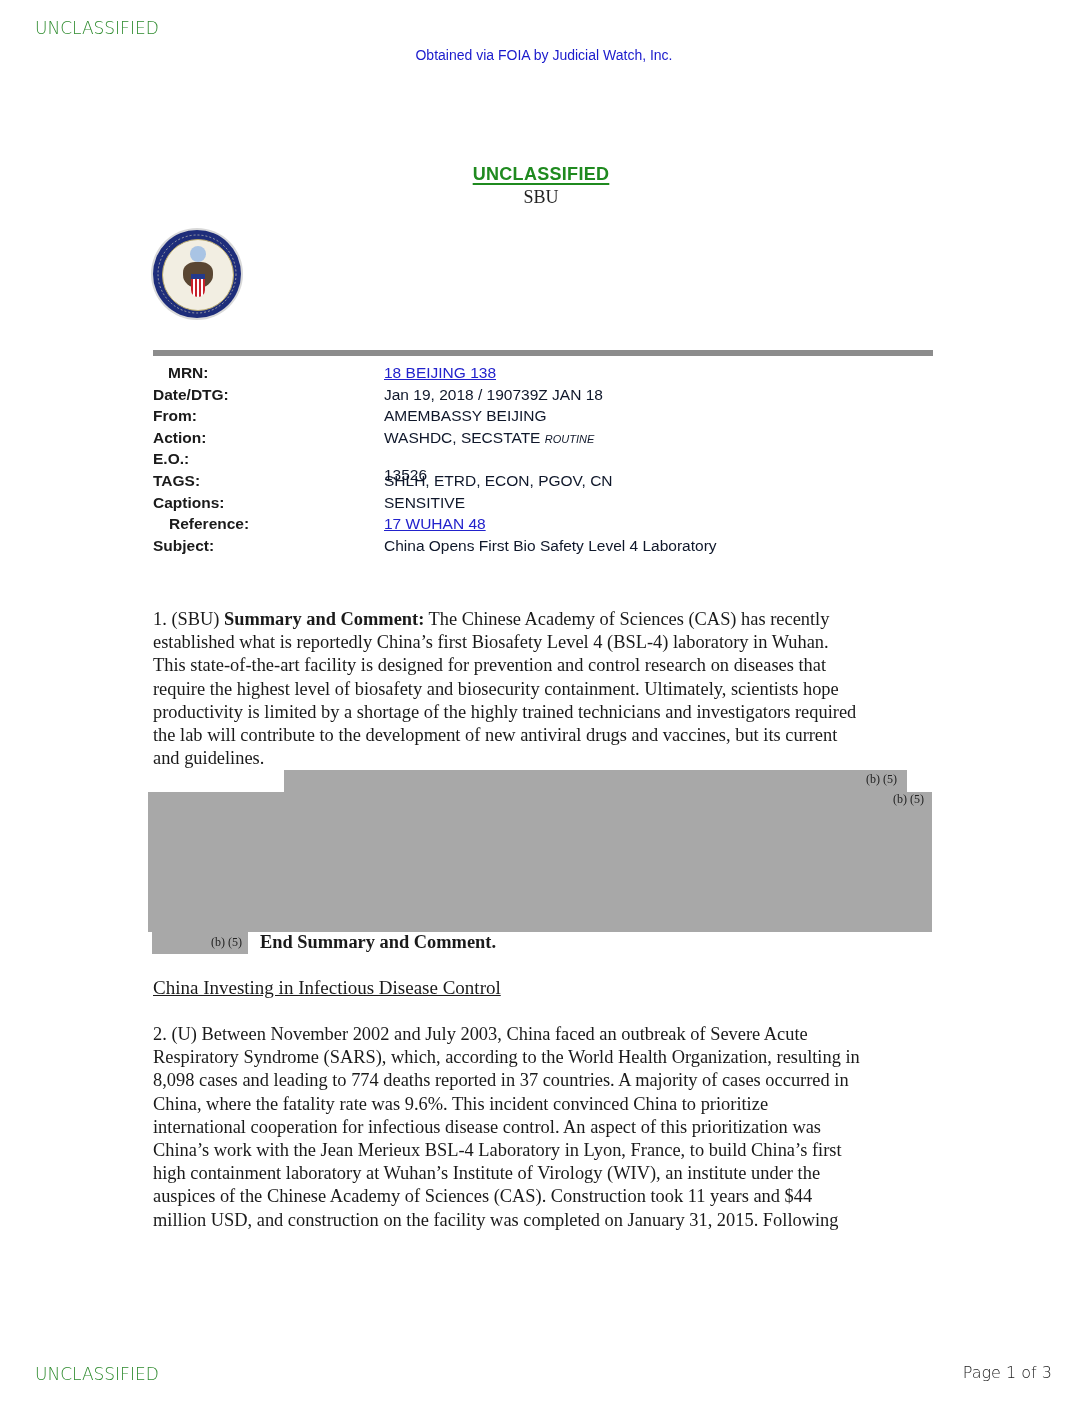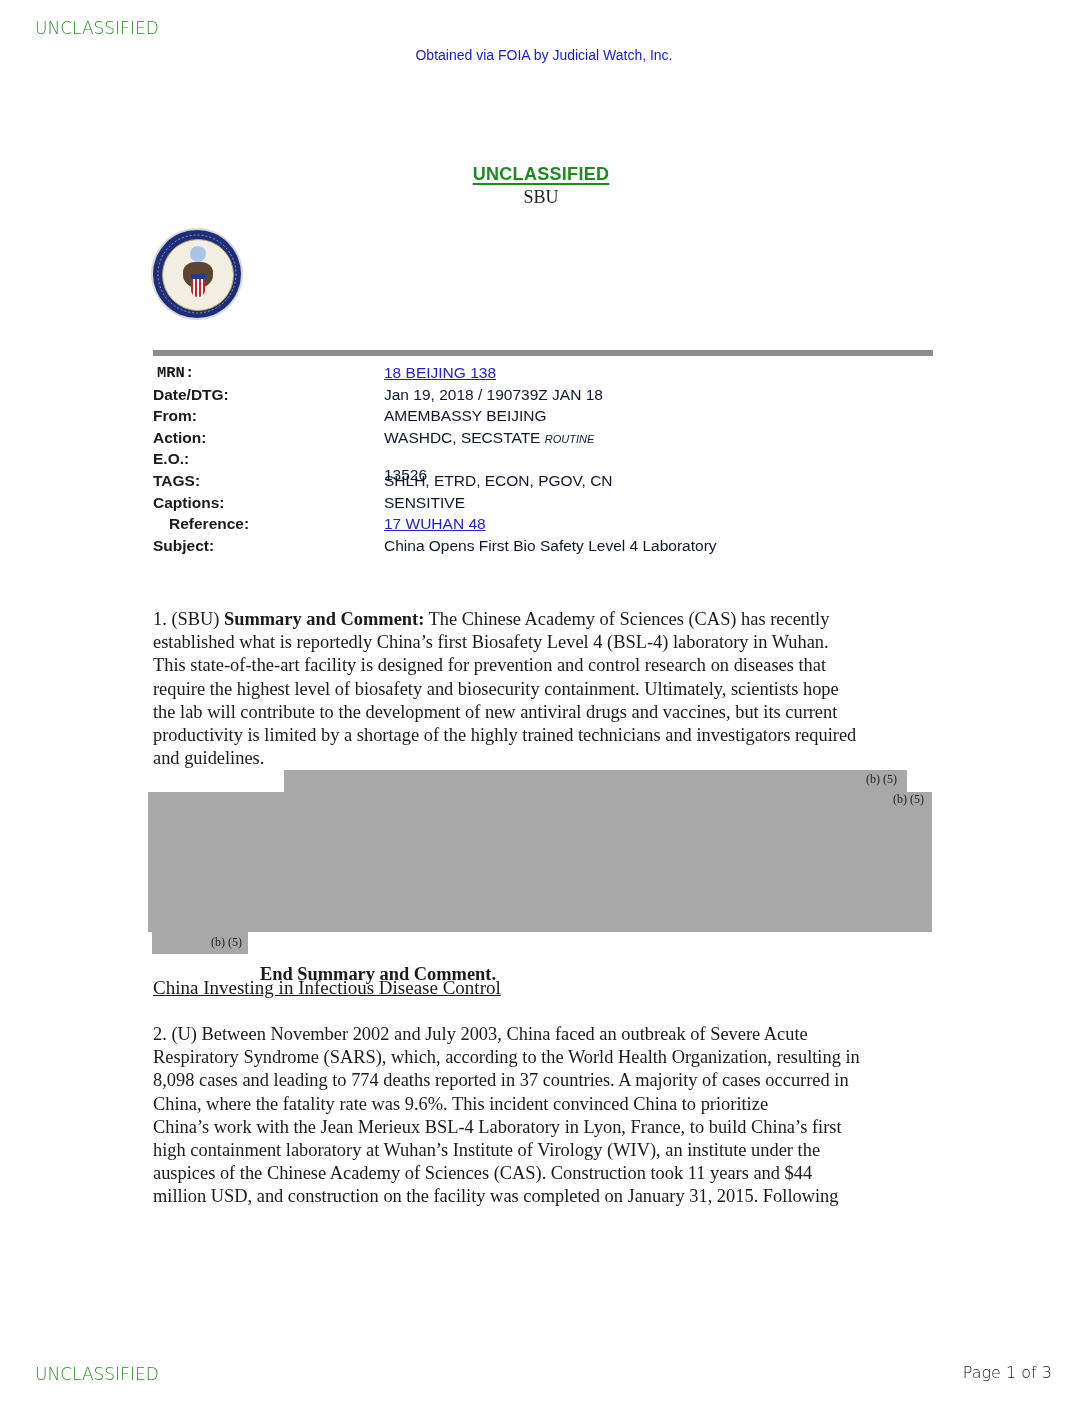--- a/index.html
+++ b/index.html
@@ -16,21 +16,21 @@
   .seal-crest { position: absolute; left: 27px; top: 6px; width: 16px; height: 16px; border-radius: 50%; background: #a9c4e4; }
   .seal-text { position: absolute; left: 0; top: 0; width: 88px; height: 88px; }
   .header-rule { background: #8c8c8c; height: 6px; }
   .meta-label { font-family: "Liberation Sans", sans-serif; font-weight: bold; font-size: 15.5px; color: #1a1a1a; }
   .meta-value { font-family: "Liberation Sans", sans-serif; font-size: 15.5px; color: #0f172a; }
   .meta-link { color: #2222cc; text-decoration: underline; }
   .routine { font-style: italic; font-size: 11px; }
   .meta-row { position: absolute; left: 0; height: 22px; width: 780px; }
   .para { font-family: "Liberation Serif", serif; font-size: 18.4px; line-height: 23.2px; color: #1a1a1a; }
   .line { white-space: nowrap; height: 23.2px; }
-  .bold { font-weight: bold; margin-top: 32px; }
+  .bold { font-weight: bold; }
   .redact { background: #a8a8a8; }
   .exempt { font-family: "Liberation Serif", serif; font-size: 12px; color: #222; }
   .heading-u { font-family: "Liberation Serif", serif; font-size: 19px; text-decoration: underline; color: #1a1a1a; }
   .page-num { font-family: "DejaVu Sans", sans-serif; font-size: 16px; color: #222; font-weight: 300; }
 </style>
 </head>
 <body>
 
 <div class="abs marking-corner" style="left:35px; top:18px;">UNCLASSIFIED</div>
 
@@ -47,21 +47,21 @@
   </div>
   <svg class="seal-text" viewBox="0 0 88 88">
     <circle cx="44" cy="44" r="39" fill="none" stroke="#e9e2c0" stroke-width="0.6" stroke-dasharray="2 2"></circle>
   </svg>
 </div>
 
 <div class="abs header-rule" style="left:153px; top:350px; width:780px;"></div>
 
 <div class="abs" style="left:153px; top:364px; width:800px; height:200px;">
   <div class="meta-row" style="top:0px;">
-    <span class="abs meta-label" style="left:4px;font-family:Liberation Mono, monospace;">MRN:</span>
+    <span class="abs meta-label" style="left:15px;">MRN:</span>
     <a class="abs meta-value meta-link" style="left:231px;">18 BEIJING 138</a>
   </div>
   <div class="meta-row" style="top:21.6px;">
     <span class="abs meta-label" style="left:0;">Date/DTG:</span>
     <span class="abs meta-value" style="left:231px;">Jan 19, 2018 / 190739Z JAN 18</span>
   </div>
   <div class="meta-row" style="top:43.2px;">
     <span class="abs meta-label" style="left:0;">From:</span>
     <span class="abs meta-value" style="left:231px;">AMEMBASSY BEIJING</span>
   </div>
@@ -89,40 +89,41 @@
     <span class="abs meta-label" style="left:0;">Subject:</span>
     <span class="abs meta-value" style="left:231px;">China Opens First Bio Safety Level 4 Laboratory</span>
   </div>
 </div>
 
 <div class="abs para" style="left:153px; top:608px; width:790px;">
   <div class="line"><span>1. (SBU) </span><span class="bold">Summary and Comment:</span><span> The Chinese Academy of Sciences (CAS) has recently</span></div>
   <div class="line">established what is reportedly China’s first Biosafety Level 4 (BSL-4) laboratory in Wuhan.</div>
   <div class="line">This state-of-the-art facility is designed for prevention and control research on diseases that</div>
   <div class="line">require the highest level of biosafety and biosecurity containment.  Ultimately, scientists hope</div>
+  <div class="line">productivity is limited by a shortage of the highly trained technicians and investigators required</div>
   <div class="line">the lab will contribute to the development of new antiviral drugs and vaccines, but its current</div>
-  <div class="line">productivity is limited by a shortage of the highly trained technicians and investigators required</div>
   <div class="line">and guidelines.</div>
 </div>
 
 <div class="abs redact" style="left:284px; top:770px; width:623px; height:22px;"></div>
 <div class="abs exempt" style="left:866px; top:772px;">(b) (5)</div>
 <div class="abs redact" style="left:148px; top:792px; width:784px; height:140px;"></div>
 <div class="abs exempt" style="left:893px; top:792px;">(b) (5)</div>
 <div class="abs redact" style="left:152px; top:932px; width:96px; height:22px;"></div>
 <div class="abs exempt" style="left:211px; top:935px;">(b) (5)</div>
 <div class="abs para bold" style="left:260px; top:931px;">End Summary and Comment.</div>
 
 <div class="abs heading-u" style="left:153px; top:977px;">China Investing in Infectious Disease Control</div>
 
 <div class="abs para" style="left:153px; top:1023px; width:790px;">
   <div class="line">2. (U)  Between November 2002 and July 2003, China faced an outbreak of Severe Acute</div>
   <div class="line">Respiratory Syndrome (SARS), which, according to the World Health Organization, resulting in</div>
   <div class="line">8,098 cases and leading to 774 deaths reported in 37 countries.  A majority of cases occurred in</div>
   <div class="line">China, where the fatality rate was 9.6%.  This incident convinced China to prioritize</div>
+  <div class="line">international cooperation for infectious disease control.  An aspect of this prioritization was</div>
   <div class="line">China’s work with the Jean Merieux BSL-4 Laboratory in Lyon, France, to build China’s first</div>
   <div class="line">high containment laboratory at Wuhan’s Institute of Virology (WIV), an institute under the</div>
   <div class="line">auspices of the Chinese Academy of Sciences (CAS).  Construction took 11 years and $44</div>
   <div class="line">million USD, and construction on the facility was completed on January 31, 2015.  Following</div>
 </div>
 
 <div class="abs marking-corner" style="left:35px; top:1364px;">UNCLASSIFIED</div>
 <div class="abs page-num" style="right:36px; top:1363px;">Page 1 of 3</div>
 
 </body></html>

